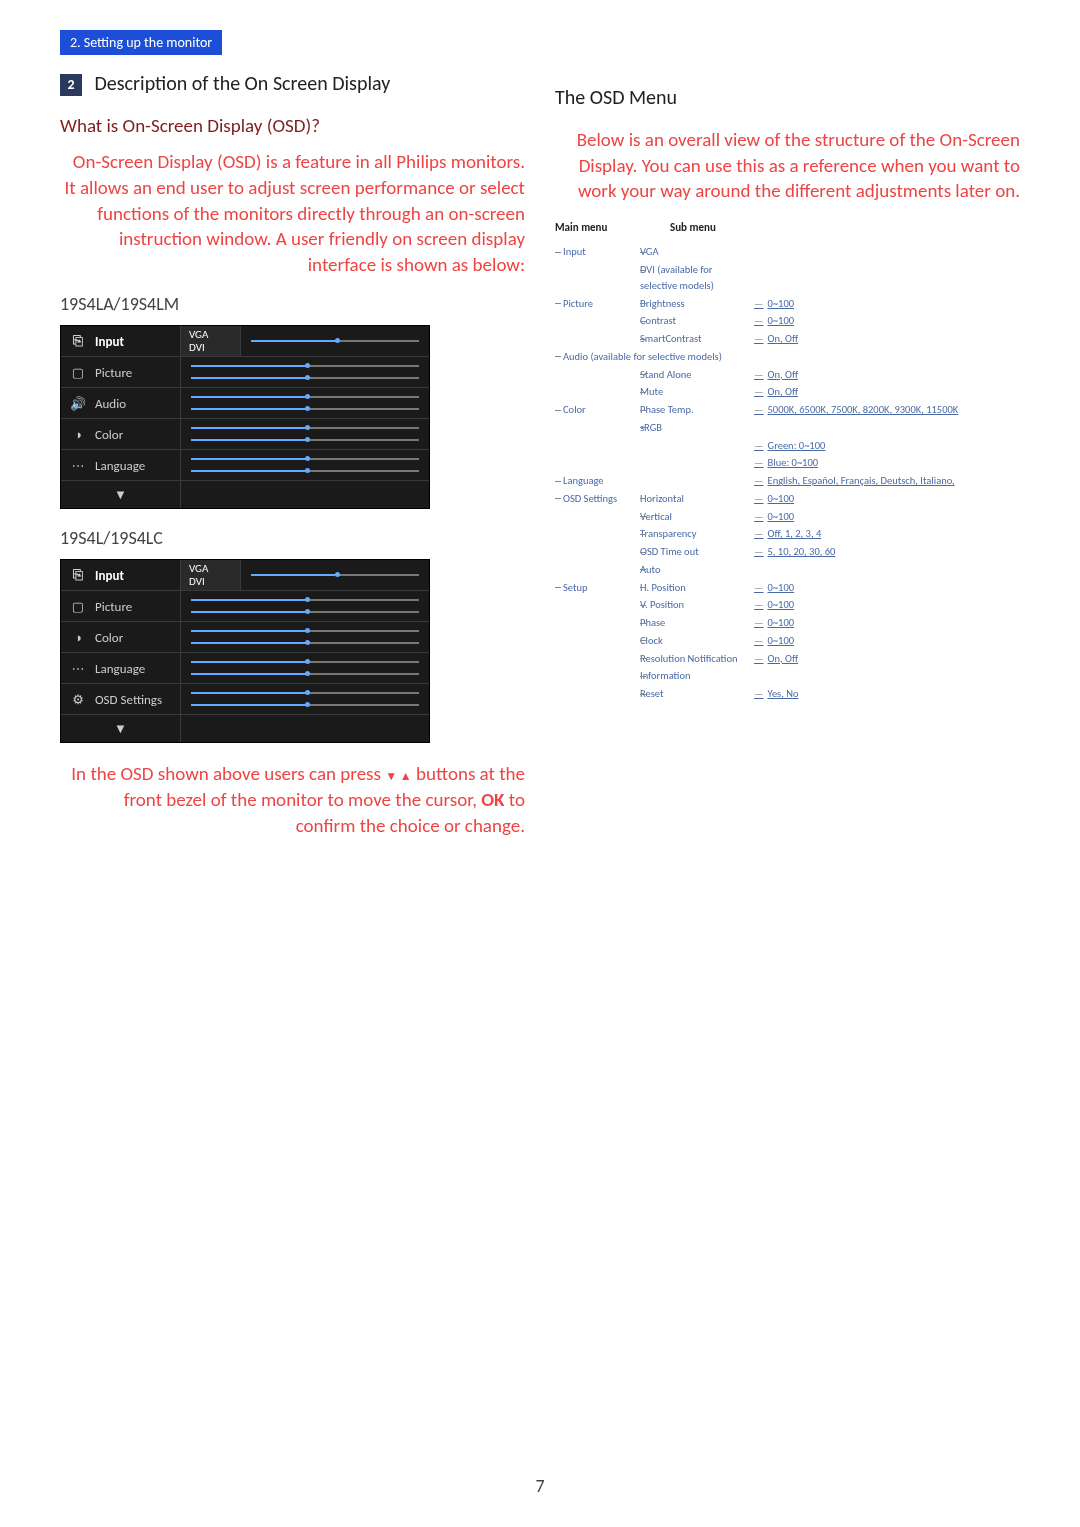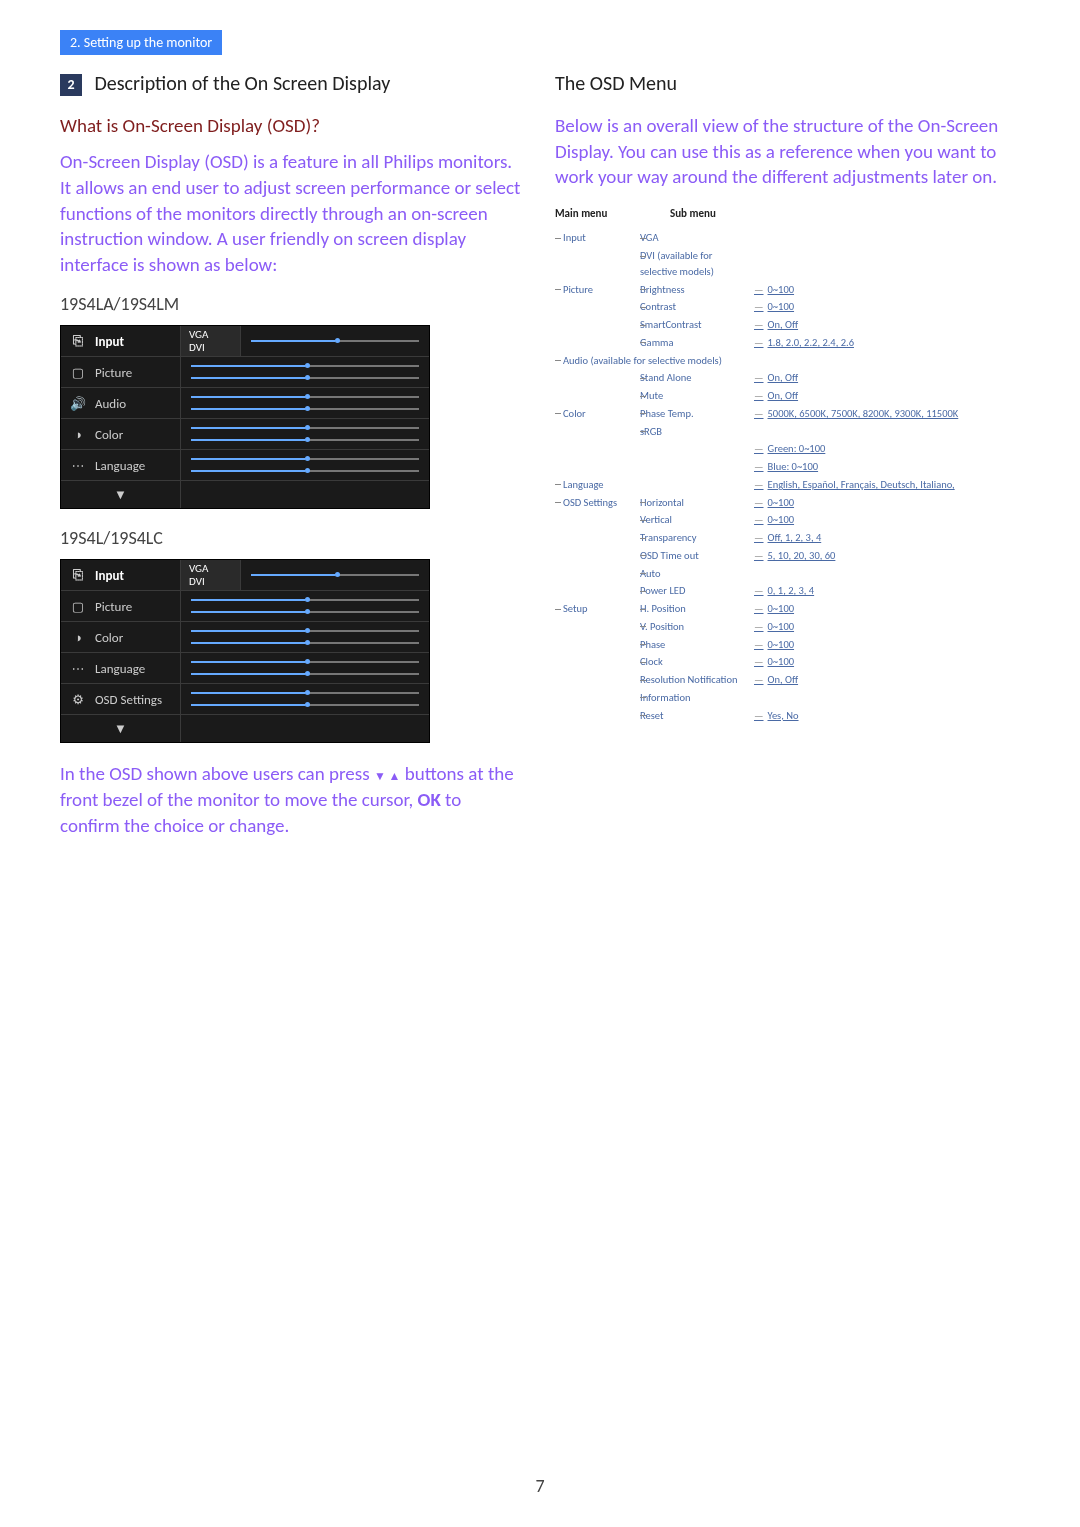--- a/index.html
+++ b/index.html
@@ -8,21 +8,21 @@
     background: #fff;
     width: 1080px;
     height: 1527px;
     position: relative;
     color: #333;
   }
   .page {
     padding: 30px 60px 0 60px;
   }
   .breadcrumb {
-    background: #3b82f6;
+    background: #1d4ed8;
     color: #fff;
     font-size: 14px;
     padding: 4px 10px;
     display: inline-block;
     margin-bottom: 10px;
   }
   .columns {
     display: flex;
     gap: 30px;
   }
@@ -51,22 +51,23 @@
   }
   .h2 {
     font-size: 19px;
     font-weight: 500;
     margin: 14px 0 12px 0;
     color: #7f1d1d;
   }
   .body-text {
     font-size: 19px;
     line-height: 1.35;
-    color: #8b5cf6;
+    color: #ef4444;
     margin-bottom: 16px;
+    text-align: right;
   }
   .model-label {
     font-size: 18px;
     color: #444;
     margin: 14px 0 10px 0;
   }
   
   .osd-panel {
     background: #1a1a1a;
     width: 370px;
@@ -312,21 +313,21 @@
             <div class="osd-right"></div>
           </div>
         </div>
 
       <div class="body-text">
         <span>In the OSD shown above users can press </span><span class="tri">▼ ▲</span><span> buttons at the front bezel of the monitor to move the cursor, </span><b>OK</b><span> to confirm the choice or change.</span>
       </div>
     </div>
 
     <div class="col">
-      <div class="h1" style="margin-top:6px;">The OSD Menu</div>
+      <div class="h1" style="margin-top:20px;">The OSD Menu</div>
       <div class="body-text">Below is an overall view of the structure of the On-Screen Display. You can use this as a reference when you want to work your way around the different adjustments later on.</div>
 
       <div class="tree">
         <div class="hdr">
           <span style="width:85px">Main menu</span>
           <span>Sub menu</span>
         </div>
         <div id="tree-body">
             <div class="tree-row">
               <div class="tree-c1">Input</div>
@@ -347,25 +348,20 @@
               <div class="tree-c1" style="border-left: none; opacity: 0; pointer-events: none;">.</div>
               <div class="tree-c2">Contrast</div>
               <div class="tree-c3"><span class="dash">—</span><span>0~100</span></div>
             </div>
             <div class="tree-row">
               <div class="tree-c1" style="border-left: none; opacity: 0; pointer-events: none;">.</div>
               <div class="tree-c2">SmartContrast</div>
               <div class="tree-c3"><span class="dash">—</span><span>On, Off</span></div>
             </div>
             <div class="tree-row">
-              <div class="tree-c1" style="border-left: none; opacity: 0; pointer-events: none;">.</div>
-              <div class="tree-c2">Gamma</div>
-              <div class="tree-c3"><span class="dash">—</span><span>1.8, 2.0, 2.2, 2.4, 2.6</span></div>
-            </div>
-            <div class="tree-row">
               <div class="tree-c1" style="width: auto; flex: 1 1 0%;">Audio (available for selective models)</div>
             </div>
             <div class="tree-row">
               <div class="tree-c1" style="border-left: none; opacity: 0; pointer-events: none;">.</div>
               <div class="tree-c2">Stand Alone</div>
               <div class="tree-c3"><span class="dash">—</span><span>On, Off</span></div>
             </div>
             <div class="tree-row">
               <div class="tree-c1" style="border-left: none; opacity: 0; pointer-events: none;">.</div>
               <div class="tree-c2">Mute</div>
@@ -413,25 +409,20 @@
             </div>
             <div class="tree-row">
               <div class="tree-c1" style="border-left: none; opacity: 0; pointer-events: none;">.</div>
               <div class="tree-c2">OSD Time out</div>
               <div class="tree-c3"><span class="dash">—</span><span>5, 10, 20, 30, 60</span></div>
             </div>
             <div class="tree-row">
               <div class="tree-c1" style="border-left: none; opacity: 0; pointer-events: none;">.</div>
               <div class="tree-c2">Auto</div>
               <div class="tree-c3"></div>
-            </div>
-            <div class="tree-row">
-              <div class="tree-c1" style="border-left: none; opacity: 0; pointer-events: none;">.</div>
-              <div class="tree-c2">Power LED</div>
-              <div class="tree-c3"><span class="dash">—</span><span>0, 1, 2, 3, 4</span></div>
             </div>
             <div class="tree-row">
               <div class="tree-c1">Setup</div>
               <div class="tree-c2">H. Position</div>
               <div class="tree-c3"><span class="dash">—</span><span>0~100</span></div>
             </div>
             <div class="tree-row">
               <div class="tree-c1" style="border-left: none; opacity: 0; pointer-events: none;">.</div>
               <div class="tree-c2">V. Position</div>
               <div class="tree-c3"><span class="dash">—</span><span>0~100</span></div>

